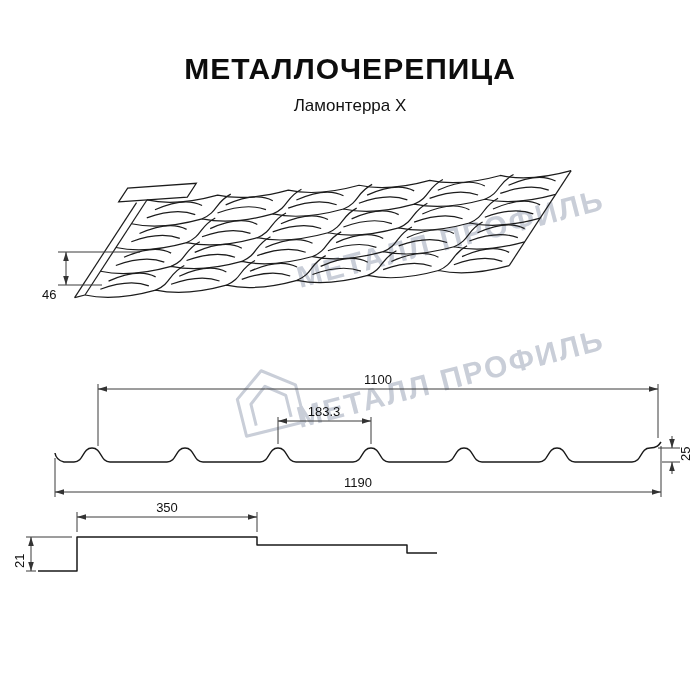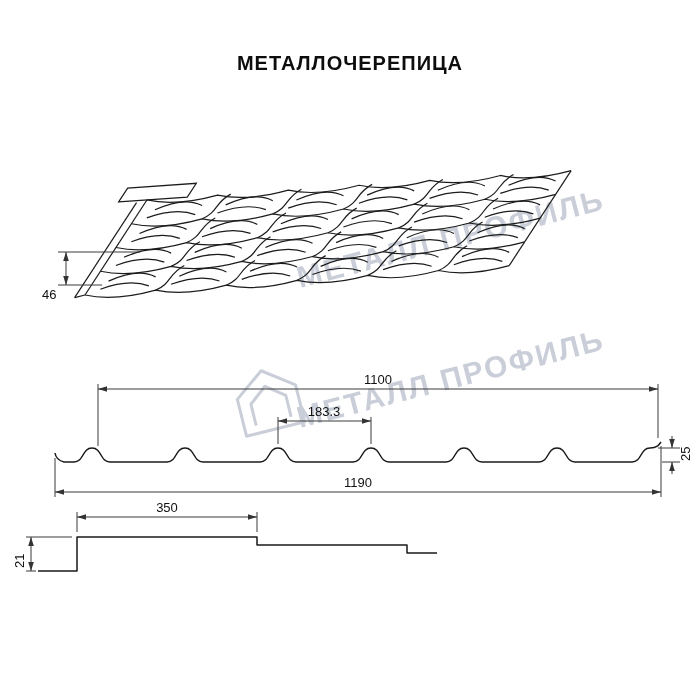--- a/index.html
+++ b/index.html
@@ -1,36 +1,37 @@
 <!DOCTYPE html>
 <html><head>
 <meta charset="utf-8">
 <style>
   html,body{margin:0;padding:0;background:#fff;}
   .page{position:relative;width:700px;height:700px;background:#ffffff;overflow:hidden;
         font-family:"Liberation Sans",sans-serif;}
   .title{position:absolute;top:52px;left:0;width:100%;text-align:center;
-         font-size:20px;font-weight:700;letter-spacing:1px;color:#0d0d0d;}
+         font-size:30px;font-weight:700;letter-spacing:1px;color:#0d0d0d;}
   .subtitle{position:absolute;top:96px;left:0;width:100%;text-align:center;
             font-size:17px;font-weight:500;color:#111;}
   svg{position:absolute;top:0;left:0;}
   .wm{font-family:"Liberation Sans",sans-serif;font-size:30px;font-weight:700;
       letter-spacing:2px;fill:#c9ced8;}
   .wm-logo{fill:none;stroke:#c9ced8;stroke-width:3;stroke-linejoin:round;}
   #roof path{fill:none;stroke:#1c1c1c;stroke-width:1.2;vector-effect:non-scaling-stroke;}
   .draw path{fill:none;stroke:#1a1a1a;stroke-width:1.5;stroke-linejoin:round;}
   .dim line{stroke:#3a3a3a;stroke-width:1;}
   .dim text{font-family:"Liberation Sans",sans-serif;font-size:13px;fill:#111;}
 </style>
 </head>
 <body>
 
 <div class="page">
 
   <div class="title">МЕТАЛЛОЧЕРЕПИЦА</div>
+  <div class="subtitle">Ламонтерра X</div>
 
   <svg width="700" height="700" viewBox="0 0 700 700">
     <defs>
       <marker id="ah" markerWidth="10" markerHeight="8" refX="9" refY="4" orient="auto-start-reverse" markerUnits="userSpaceOnUse">
         <path d="M0,1.2 L9,4 L0,6.8 z" fill="#333"></path>
       </marker>
     </defs>
 
     <g>
       <g class="wm-logo" transform="translate(232,378) rotate(-14)">

